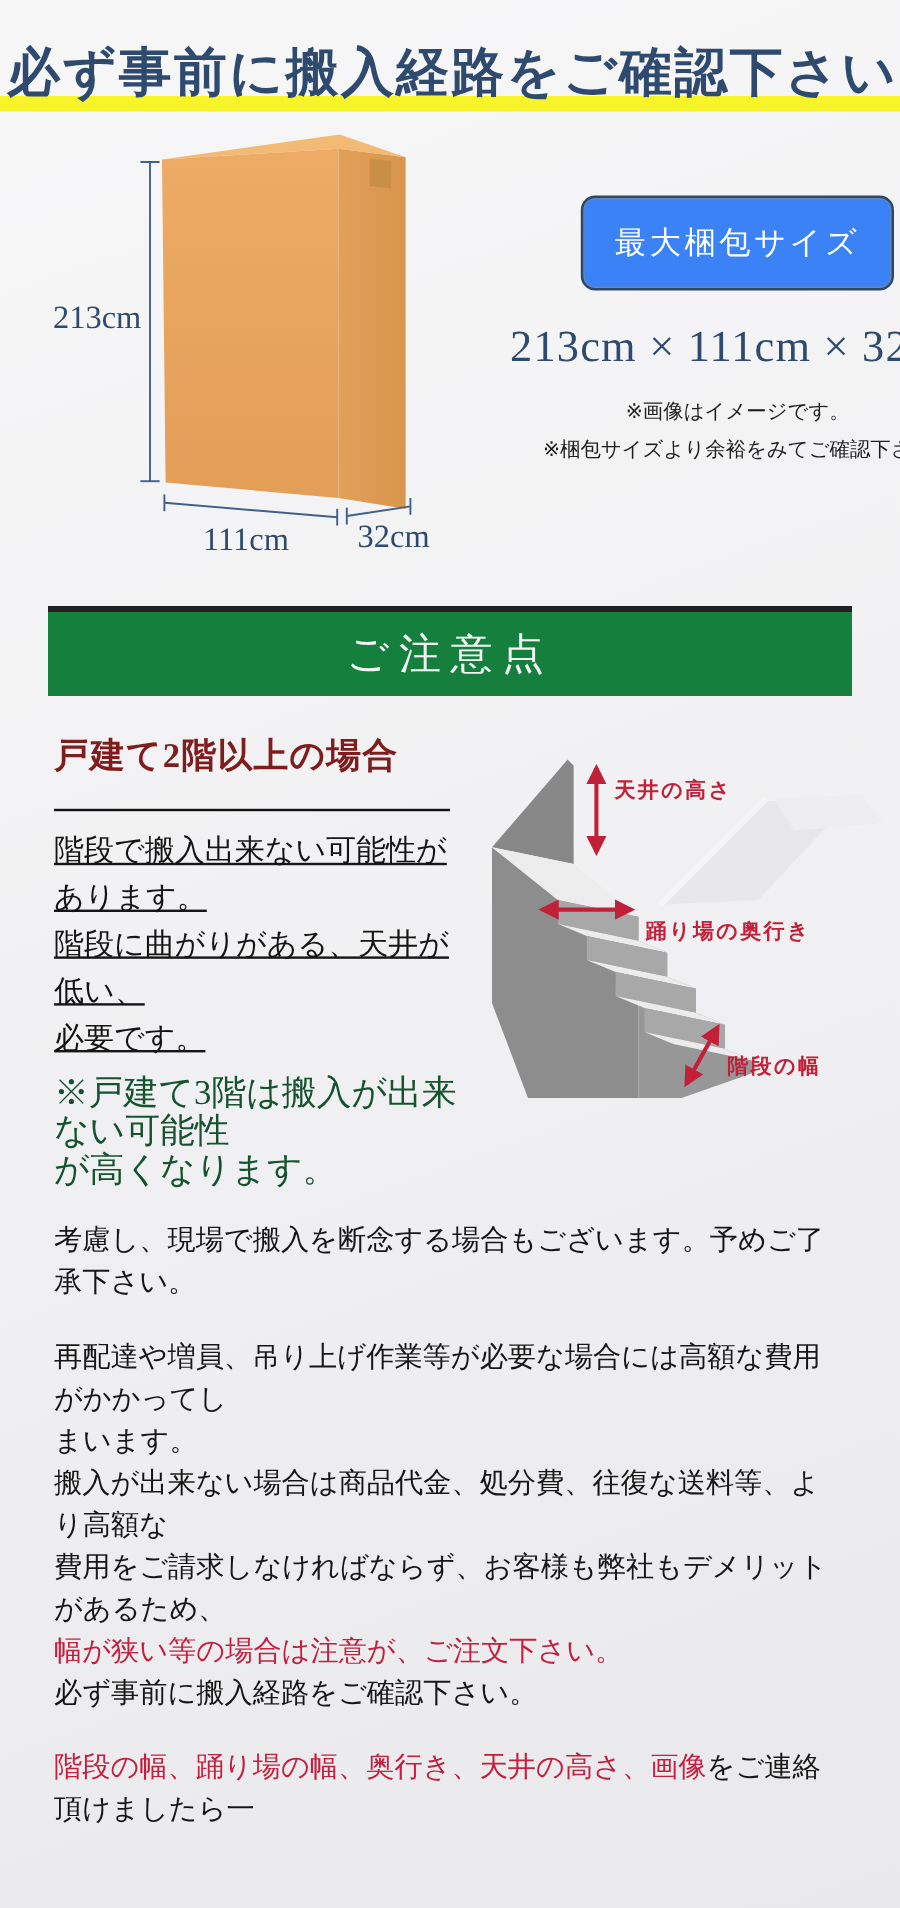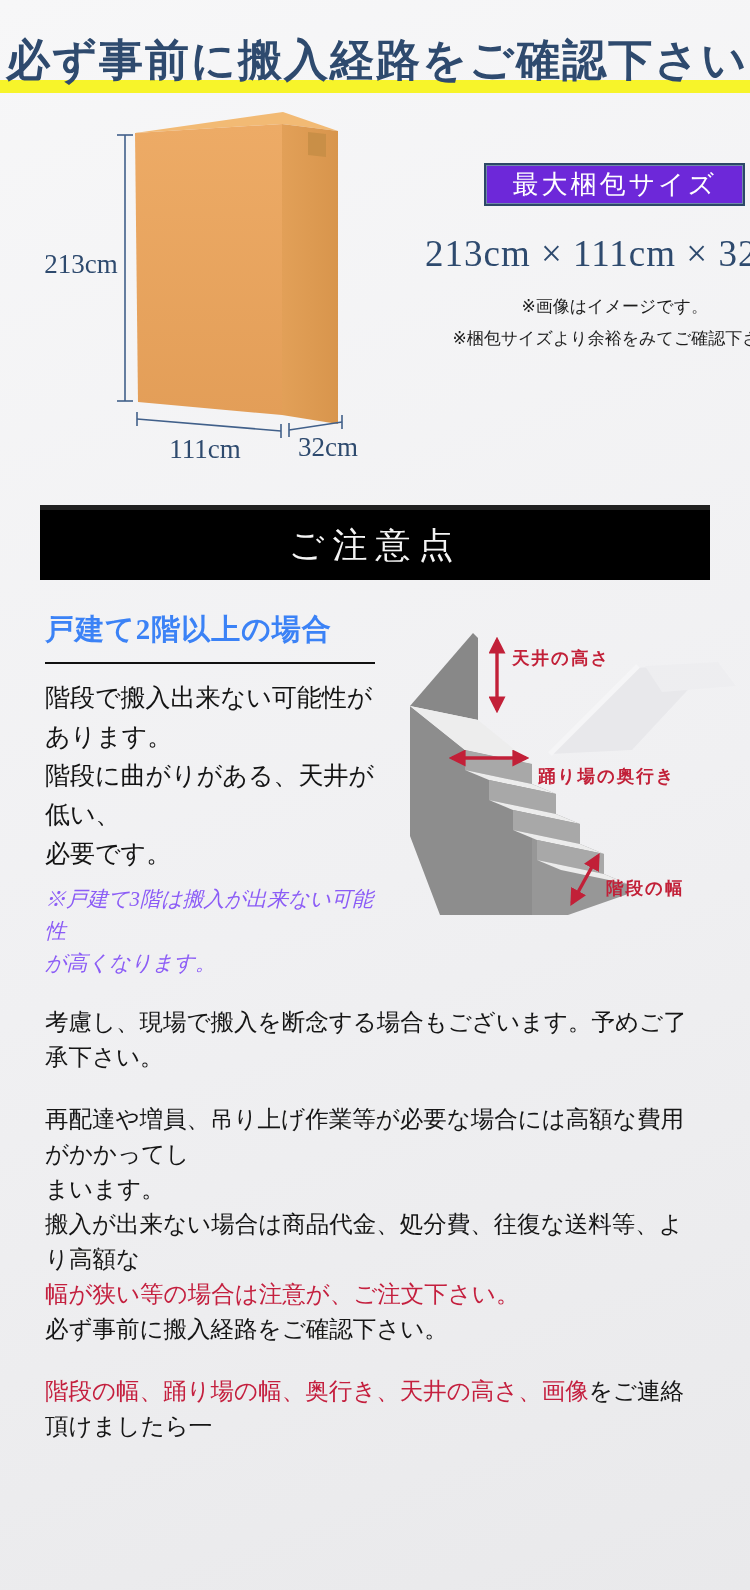--- a/index.html
+++ b/index.html
@@ -14,40 +14,40 @@
   .title{
     display:inline-block;font-size:44px;font-weight:600;color:#2e4a6e;letter-spacing:2px;
     background:linear-gradient(to top,#f7f42a 13px,transparent 13px);
     padding:0 6px 3px;white-space:nowrap;
   }
   
   .pkg{display:flex;margin-top:10px;}
   .box-svg{width:400px;height:360px;flex:none;margin-left:25px;}
   .pkg-info{flex:1;text-align:center;padding-top:60px;padding-right:16px;}
   .badge{
-    display:inline-block;background:#6d28d9;color:#fff;font-size:26px;letter-spacing:3px;
-    padding:2px 26px;border-radius:0;border:2px solid #2c4767;
+    display:inline-block;background:#3b82f6;color:#fff;font-size:26px;letter-spacing:3px;
+    padding:20px 26px;border-radius:12px;border:2px solid #2c4767;
     box-shadow:inset 0 0 0 1px #6f89a9;
   }
   .dims{font-size:37px;color:#2e4a6e;margin-top:26px;letter-spacing:1px;white-space:nowrap;}
   .pkg-note1{margin-top:20px;font-family:"Liberation Sans","DejaVu Sans",sans-serif;font-size:17px;color:#1d1d1d;}
   .pkg-note2{margin-top:9px;font-family:"Liberation Sans","DejaVu Sans",sans-serif;font-size:17px;color:#1d1d1d;}
   
-  .banner{margin:42px 40px 0;background:#000000;border-top:5px solid #202020;height:70px;
+  .banner{margin:42px 40px 0;background:#15803d;border-top:5px solid #202020;height:70px;
     display:flex;align-items:center;justify-content:center;}
   .banner-text{color:#f4f4f4;font-size:35px;letter-spacing:8px;}
   
   .notice{display:flex;padding:0 10px 0 45px;margin-top:24px;}
   .notice-left{width:345px;flex:none;}
-  .notice-h{font-size:29px;font-weight:bold;color:#3b82f6;letter-spacing:1px;margin:6px 0 0;
-    border-bottom:2px solid #111;padding-bottom:12px;width:330px;}
-  .notice-body{margin-top:14px;}
+  .notice-h{font-size:29px;font-weight:bold;color:#7f1d1d;letter-spacing:1px;margin:6px 0 0;
+    border-bottom:2px solid #111;padding-bottom:24px;width:330px;}
+  .notice-body{margin-top:14px;text-decoration:underline;}
   .body-line{font-size:25px;line-height:39px;color:#141414;}
   .subnote{margin-top:10px;}
-  .subnote-line{font-size:21px;line-height:32px;color:#8b5cf6;font-style:italic;}
+  .subnote-line{font-size:29px;line-height:32px;color:#14532d;}
   .stairs-svg{width:340px;height:310px;margin-left:auto;margin-top:2px;flex:none;}
   
   .paras{padding:0 45px;margin-top:26px;font-size:23.5px;line-height:35px;color:#161616;}
   .paras p{margin:0 0 27px;}
   .pline{display:block;}
   .red{color:#c41f3e;}
 </style>
 </head>
 <body>
 
@@ -170,20 +170,21 @@
 </div>
 
 <div class="paras">
   <p>
     <span class="pline">考慮し、現場で搬入を断念する場合もございます。予めご了承下さい。</span>
   </p>
   <p>
     <span class="pline">再配達や増員、吊り上げ作業等が必要な場合には高額な費用がかかってし</span>
     <span class="pline">まいます。</span>
     <span class="pline">搬入が出来ない場合は商品代金、処分費、往復な送料等、より高額な</span>
+    <span class="pline">費用をご請求しなければならず、お客様も弊社もデメリットがあるため、</span>
     <span class="pline red">幅が狭い等の場合は注意が、ご注文下さい。</span>
     <span class="pline">必ず事前に搬入経路をご確認下さい。</span>
   </p>
   <p>
     <span class="pline"><span class="red">階段の幅、踊り場の幅、奥行き、天井の高さ、画像</span><span>をご連絡頂けましたら一</span></span>
 
   </p>
 </div>
 
 </body></html>

